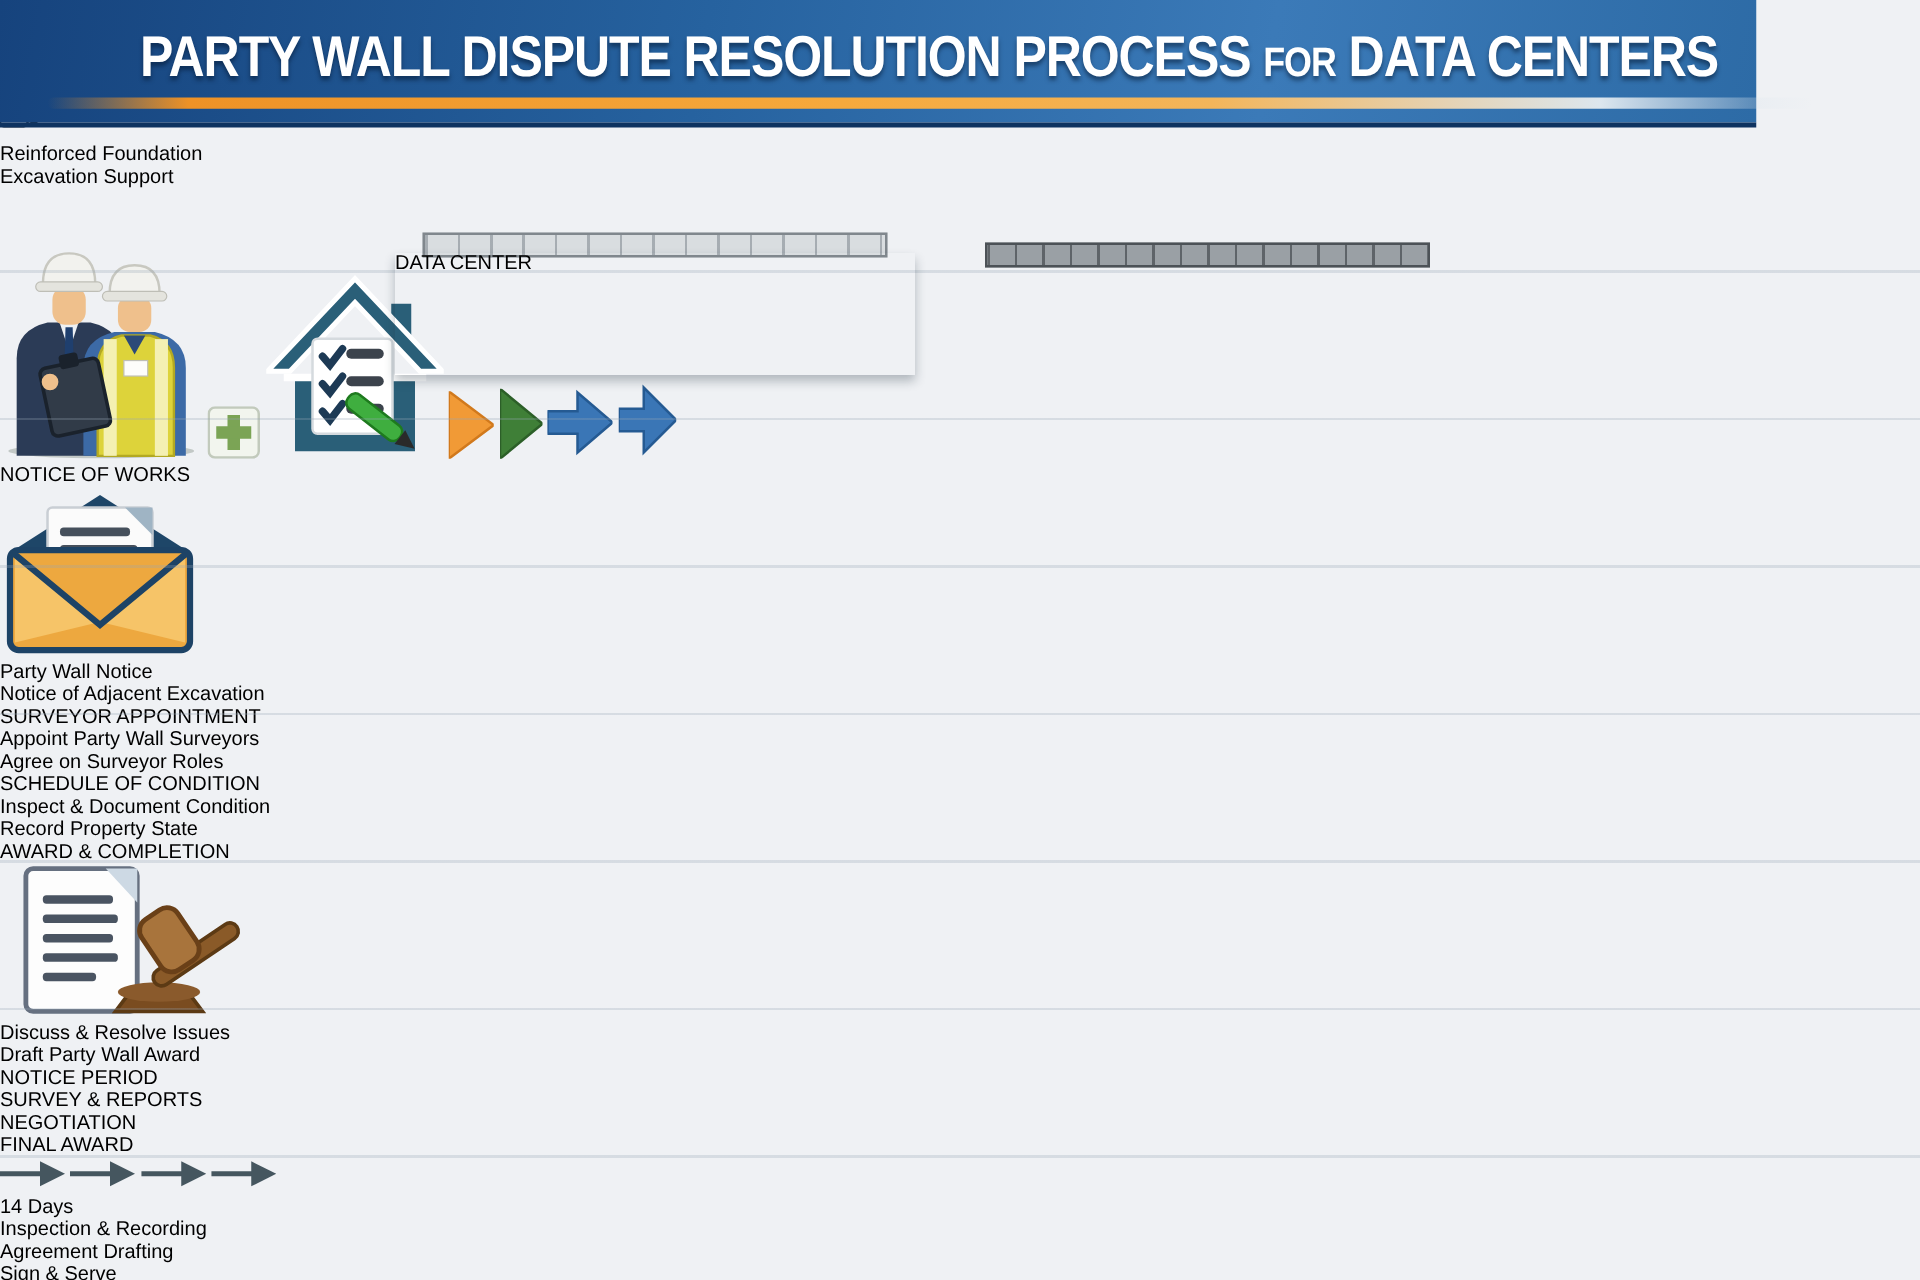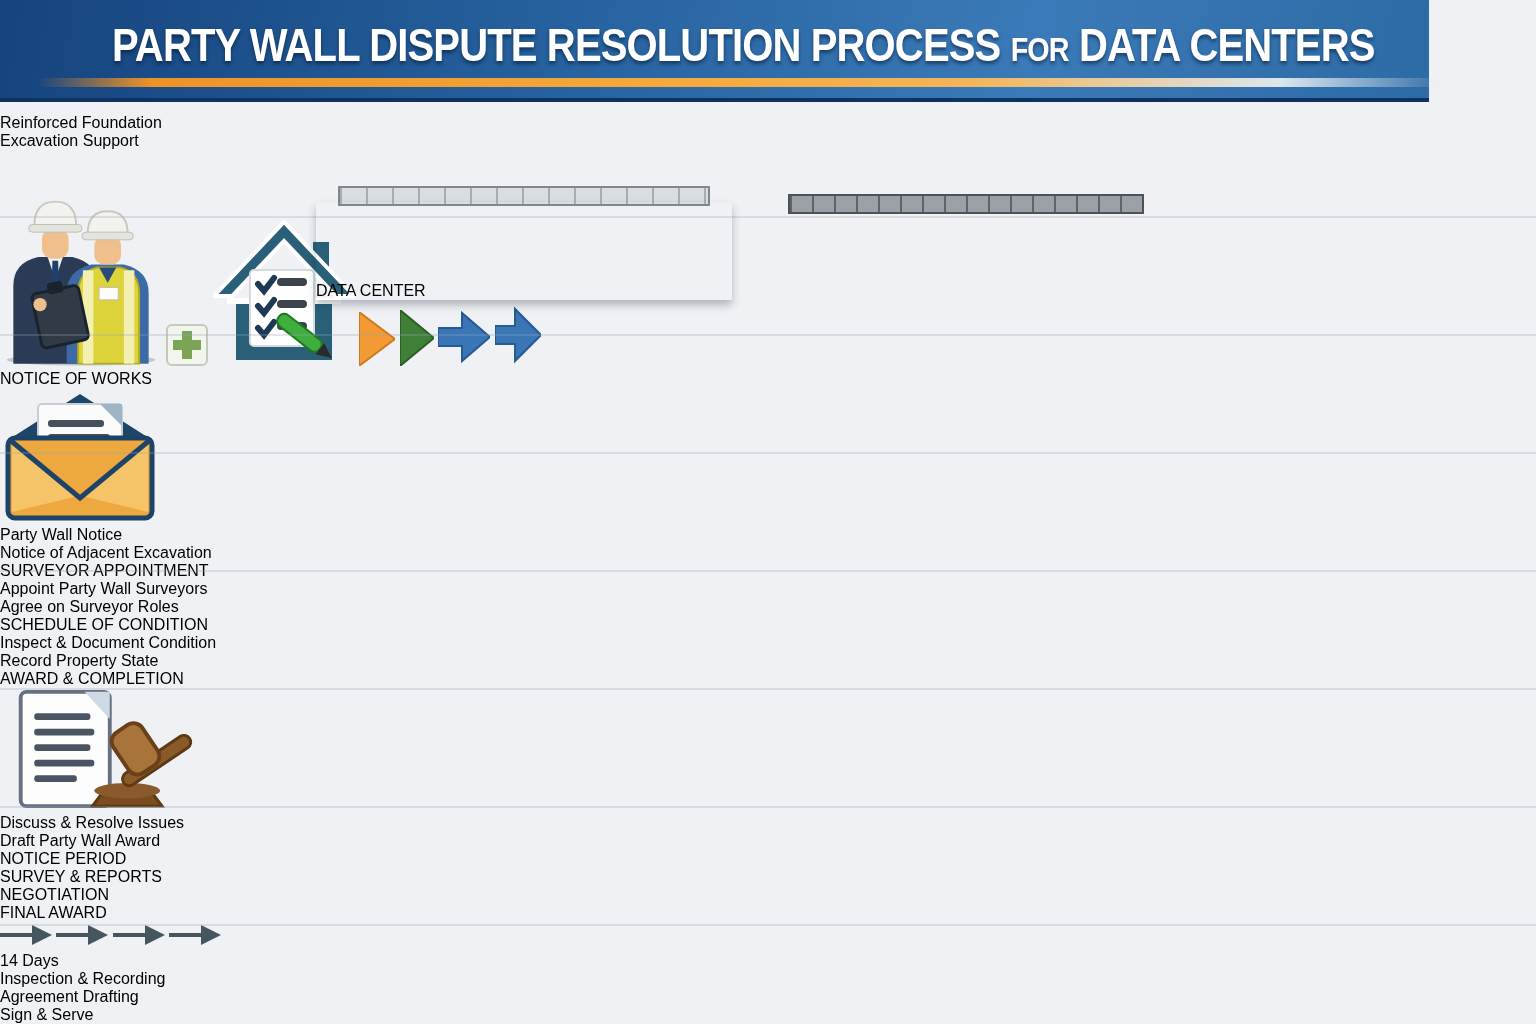--- a/index.html
+++ b/index.html
@@ -4,34 +4,34 @@
 <style>
   html,body{margin:0;padding:0;background:#dfe3e8;}
   .canvas{position:relative;width:1536px;height:1024px;overflow:hidden;background:#eff1f4;
           font-family:"Liberation Sans",sans-serif;}
   
   .paper{position:absolute;left:0;top:100px;width:1536px;height:924px;z-index:1;
          background:repeating-linear-gradient(180deg,transparent 0 116px,rgba(150,165,180,.28) 116px 118px);}
   
   .title-banner{position:absolute;left:0;top:0;width:1405px;height:98px;z-index:12;
      background:linear-gradient(100deg,#16437d,#26629f 40%,#3b7ab8 72%,#2d6ba6);
-     border-bottom:4px solid #0e3360;padding-left:24px;}
+     border-bottom:4px solid #0e3360;}
   .title-text{position:absolute;left:112px;top:18px;white-space:nowrap;color:#fff;font-weight:bold;
      font-size:46px;letter-spacing:-1px;transform:scaleX(.87);transform-origin:left center;
      text-shadow:0 3px 4px rgba(0,18,40,.5);}
   .title-text .small-word{font-size:33px;}
   .title-stripe{position:absolute;left:38px;top:78px;width:1412px;height:9px;border-radius:5px;
      background:linear-gradient(90deg,rgba(242,150,40,0),#ee9226 8%,#f6a93c 45%,#f3b55a 66%,#dce6ee 88%,rgba(223,231,238,0));}
   
   .roofcap{position:absolute;z-index:2;border:2px solid #80878d;}
   #dc-roof{left:338px;top:186px;width:368px;height:16px;
      background:repeating-linear-gradient(90deg,rgba(90,100,110,.4) 0 2px,transparent 2px 26px),#d9dde0;}
   #np-roof{left:788px;top:194px;width:352px;height:16px;border-color:#4c5257;
      background:repeating-linear-gradient(90deg,rgba(35,40,45,.5) 0 2px,transparent 2px 22px),#9aa0a5;}
-  .bbanner{position:absolute;z-index:3;display:flex;align-items:flex-end;box-shadow:0 5px 8px rgba(30,45,60,.3);}
+  .bbanner{position:absolute;z-index:3;display:flex;align-items:flex-start;box-shadow:0 5px 8px rgba(30,45,60,.3);}
   #dc-banner{left:316px;top:202px;width:416px;height:98px;
      background:linear-gradient(100deg,#2e5d8e,#3f7: ;background:linear-gradient(100deg,#2e5d8e,#4a80b0 62%,#3a6f9f);
      border:3px solid #1c3a55;}
   #dc-banner .btxt{margin-left:28px;}
   #np-banner{left:784px;top:210px;width:352px;height:94px;justify-content:center;
      background:linear-gradient(115deg,#474d54,#2e3338 75%);border:3px solid #1f2327;}
   .btxt{color:#fff;font-weight:bold;white-space:nowrap;transform:scaleX(.9);transform-origin:left center;
         text-shadow:0 3px 4px rgba(10,25,40,.45);}
   #dc-banner .btxt{font-size:41px;}
   #np-banner .btxt{font-size:33px;transform-origin:center;}

